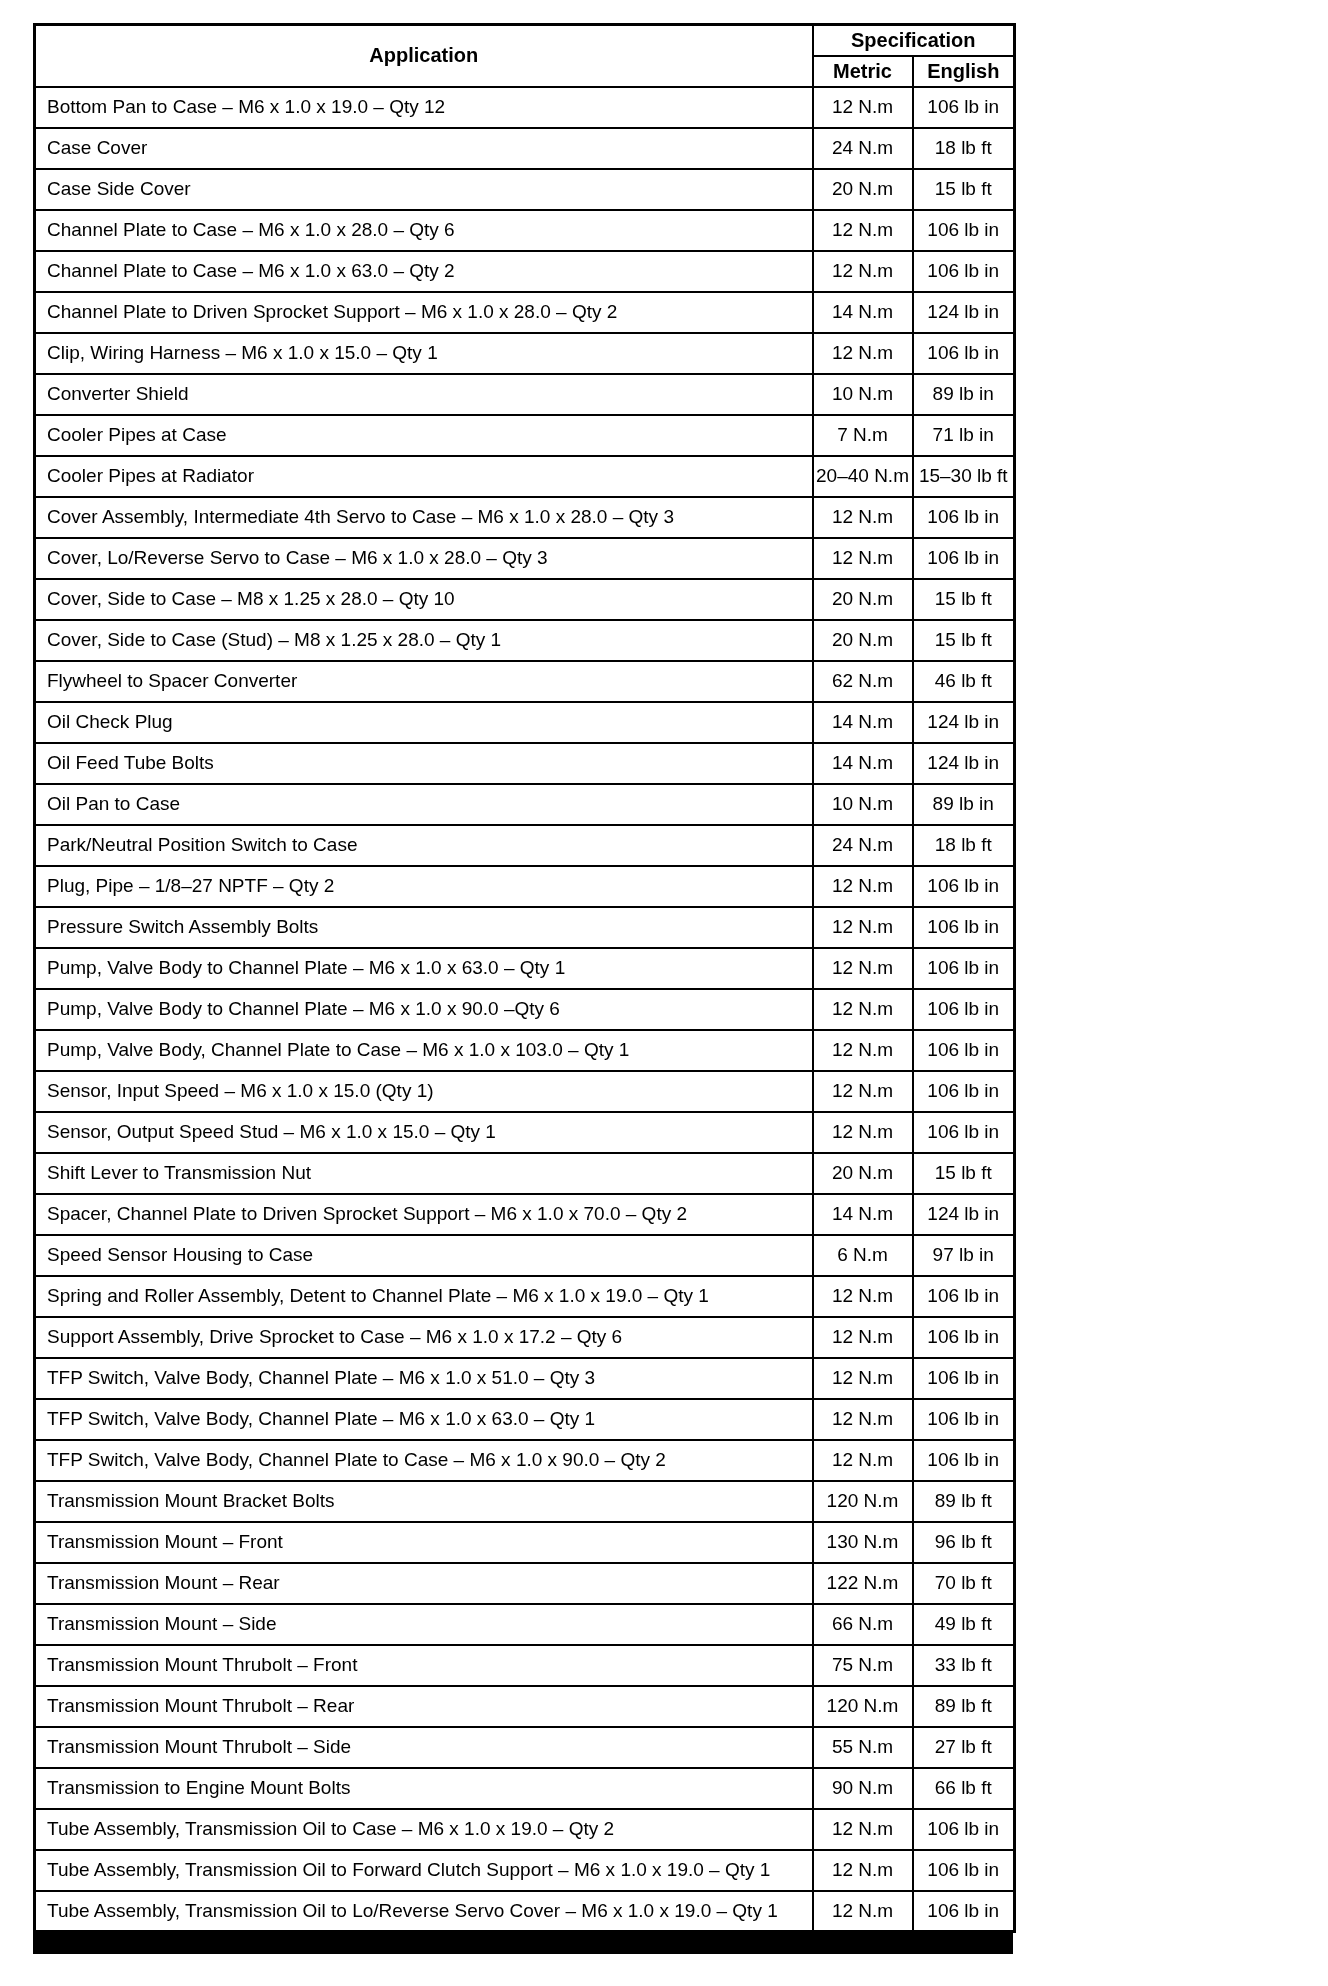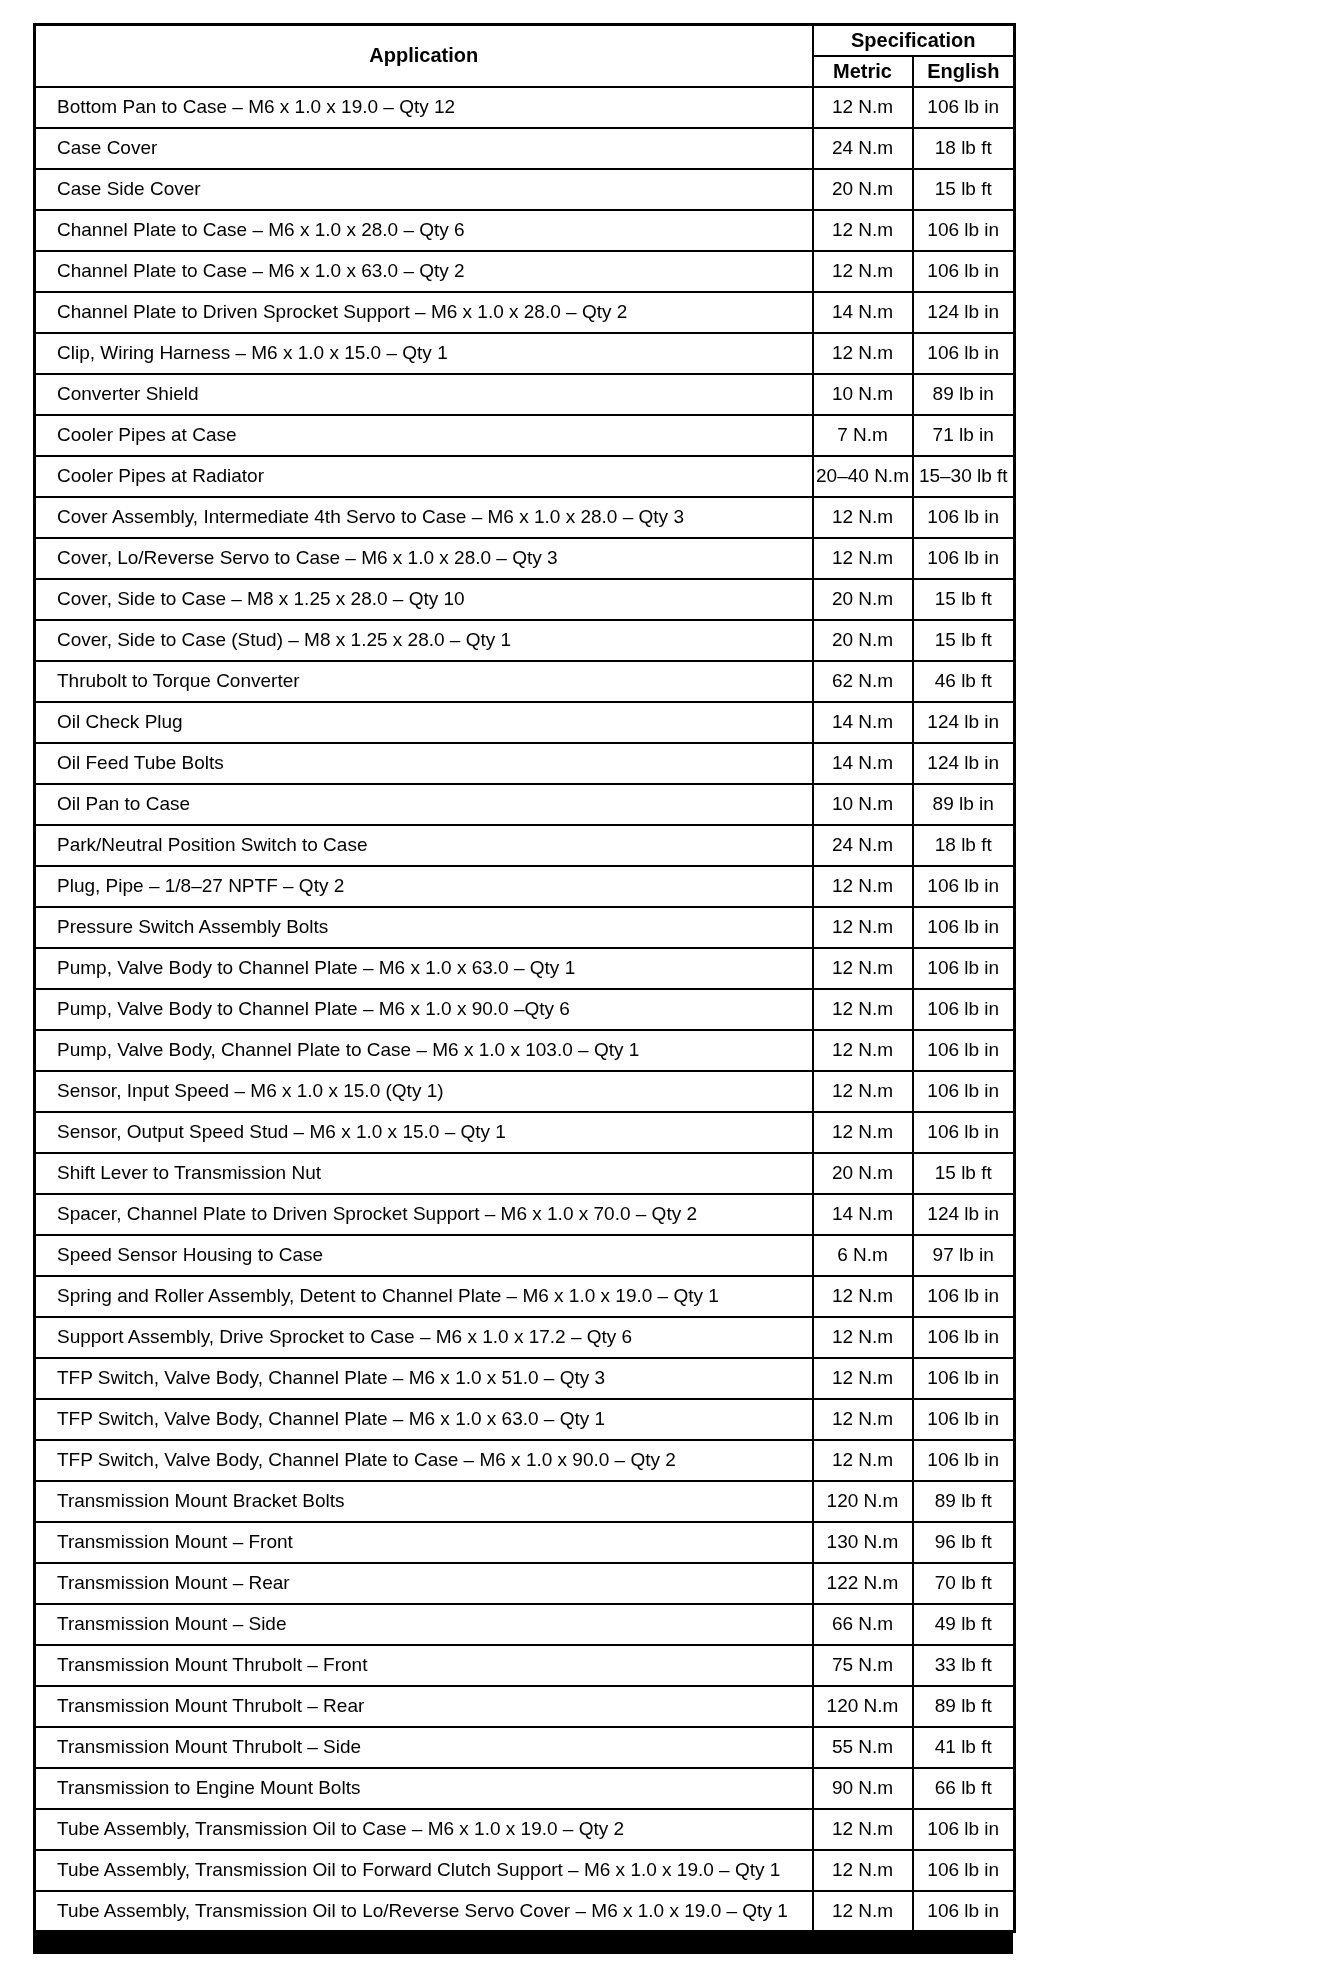--- a/index.html
+++ b/index.html
@@ -50,21 +50,21 @@
   tbody td {
     font-size: 19px;
     font-weight: normal;
     padding: 0 2px;
     white-space: nowrap;
     overflow: hidden;
     vertical-align: middle;
   }
   td.app {
     text-align: left;
-    padding-left: 21px;
+    padding-left: 11px;
   }
   td.val {
     text-align: center;
     padding: 0 1px;
   }
   .bottom-bar {
     width: 980px;
     height: 21px;
     background: #000000;
     margin-top: 0;
@@ -156,21 +156,21 @@
             <td class="app">Cover, Side to Case – M8 x 1.25 x 28.0 – Qty 10</td>
             <td class="val">20 N.m</td>
             <td class="val">15 lb ft</td>
           </tr>
           <tr>
             <td class="app">Cover, Side to Case (Stud) – M8 x 1.25 x 28.0 – Qty 1</td>
             <td class="val">20 N.m</td>
             <td class="val">15 lb ft</td>
           </tr>
           <tr>
-            <td class="app">Thrubolt to Torque Converter</td>
+            <td class="app">Flywheel to Spacer Converter</td>
             <td class="val">62 N.m</td>
             <td class="val">46 lb ft</td>
           </tr>
           <tr>
             <td class="app">Oil Check Plug</td>
             <td class="val">14 N.m</td>
             <td class="val">124 lb in</td>
           </tr>
           <tr>
             <td class="app">Oil Feed Tube Bolts</td>
@@ -288,21 +288,21 @@
             <td class="val">33 lb ft</td>
           </tr>
           <tr>
             <td class="app">Transmission Mount Thrubolt – Rear</td>
             <td class="val">120 N.m</td>
             <td class="val">89 lb ft</td>
           </tr>
           <tr>
             <td class="app">Transmission Mount Thrubolt – Side</td>
             <td class="val">55 N.m</td>
-            <td class="val">41 lb ft</td>
+            <td class="val">27 lb ft</td>
           </tr>
           <tr>
             <td class="app">Transmission to Engine Mount Bolts</td>
             <td class="val">90 N.m</td>
             <td class="val">66 lb ft</td>
           </tr>
           <tr>
             <td class="app">Tube Assembly, Transmission Oil to Case – M6 x 1.0 x 19.0 – Qty 2</td>
             <td class="val">12 N.m</td>
             <td class="val">106 lb in</td>

